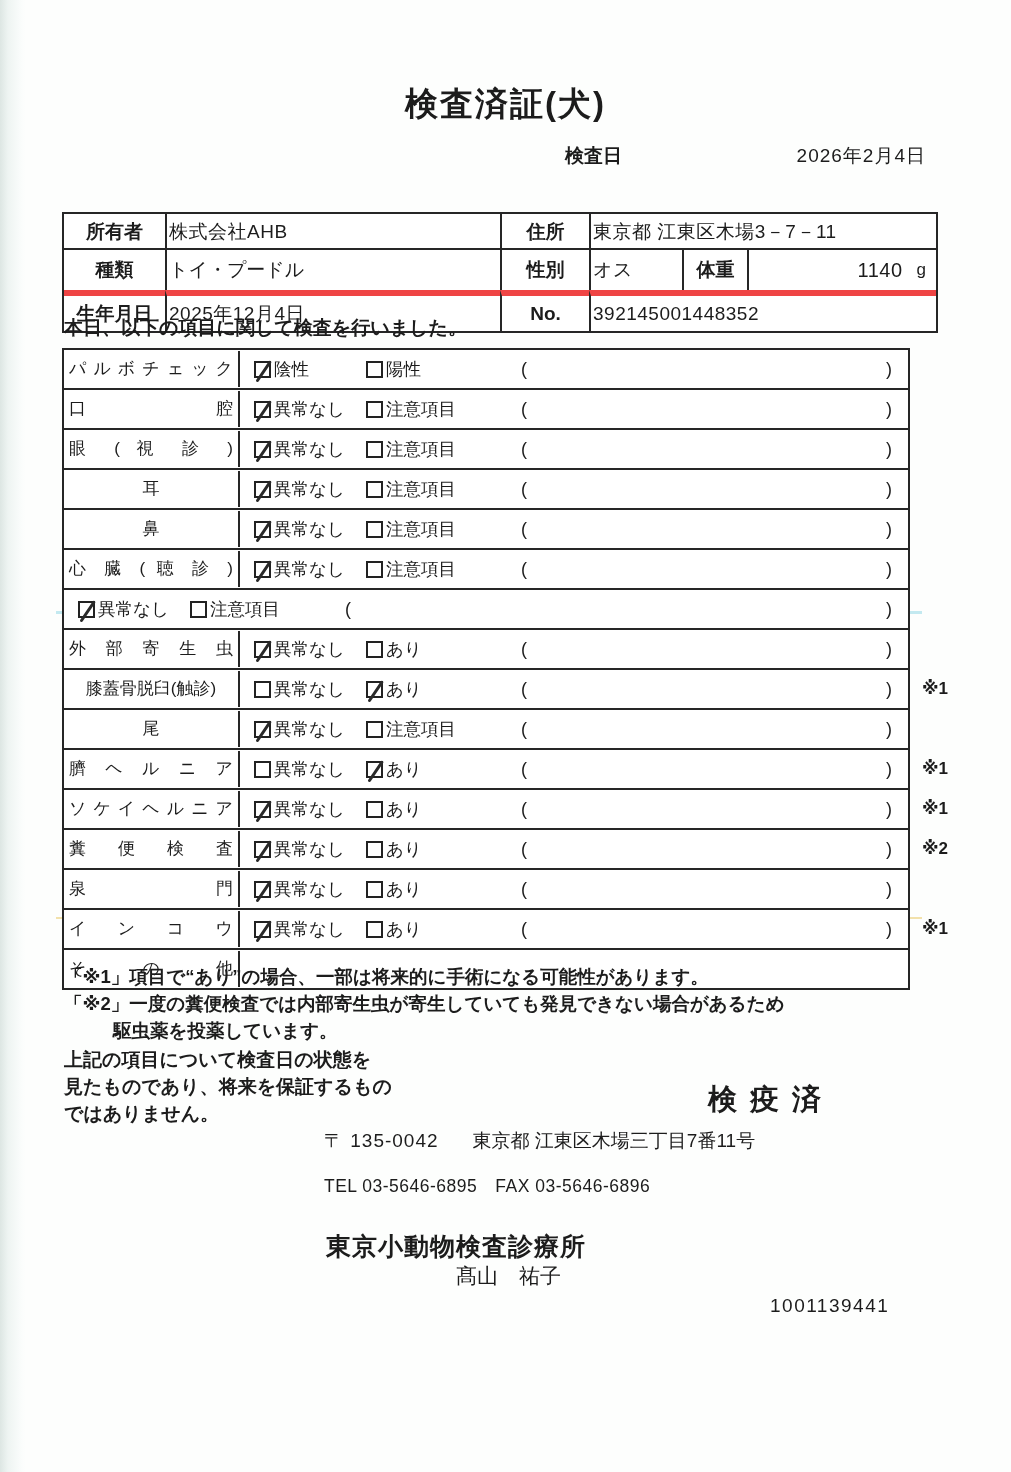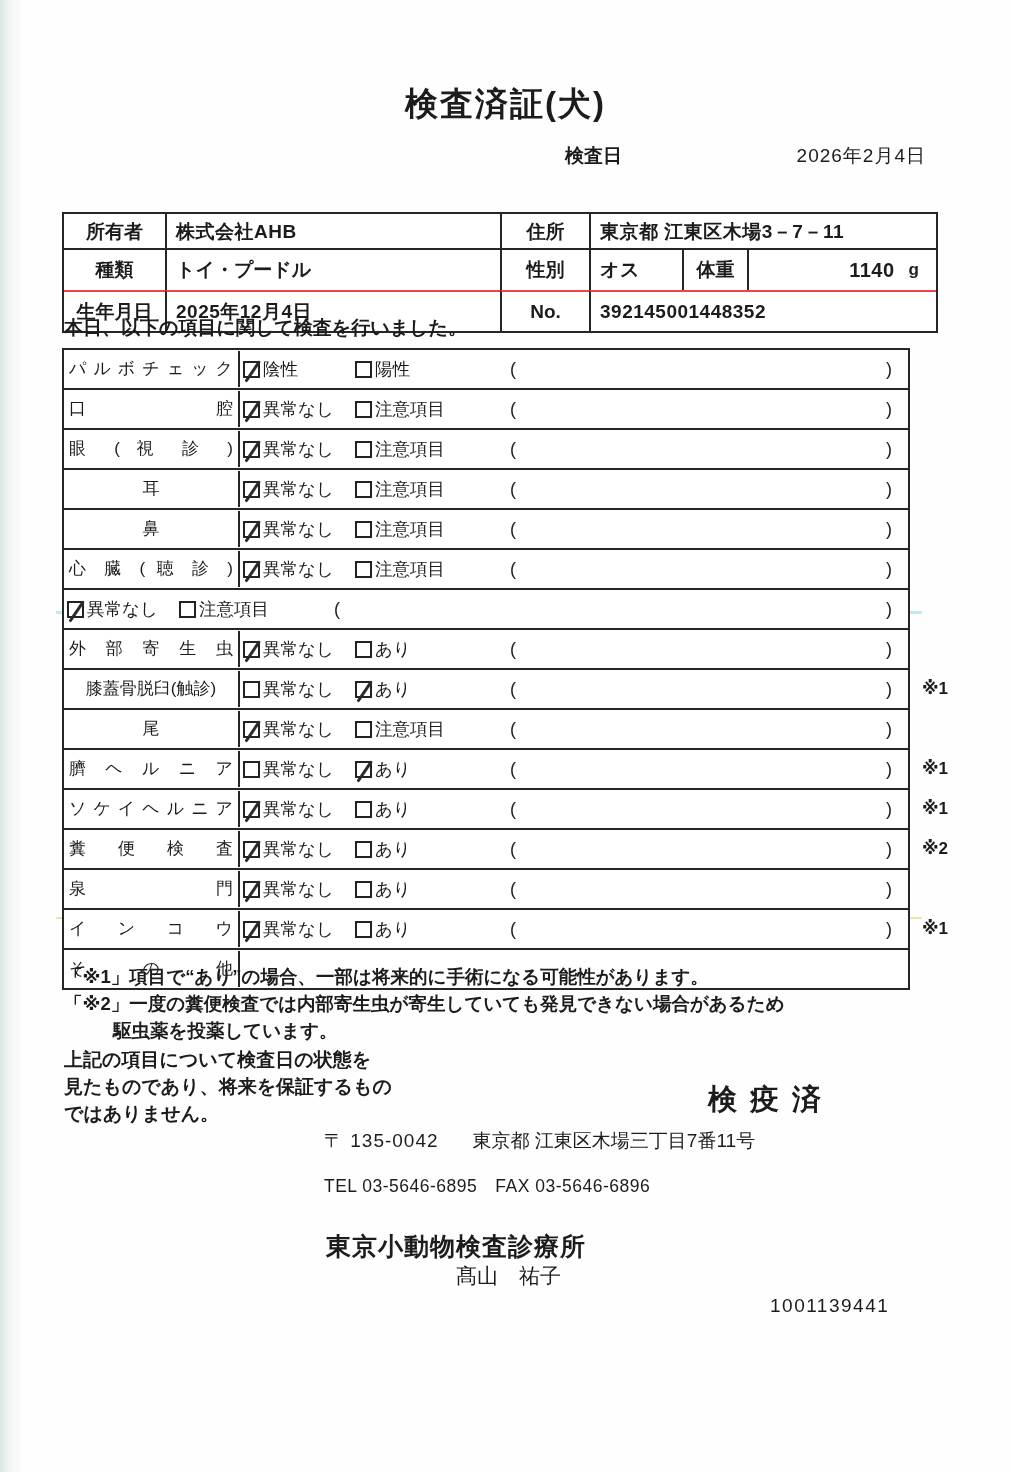--- a/index.html
+++ b/index.html
@@ -25,45 +25,45 @@
     text-align:center;font-size:33px;font-weight:600;letter-spacing:2px;
   }
   .date-row{position:absolute;top:143px;left:62px;width:876px;height:24px;font-size:19px;font-weight:600;}
   .date-row .lbl{position:absolute;left:503px;top:0;}
   .date-row .val{position:absolute;right:12px;top:0;font-weight:400;letter-spacing:1px;}
 
   
   .tbl{position:absolute;left:62px;border:2px solid #262626;background:#fff;display:grid;}
   .tbl .cell{
     border-left:2px solid #262626;display:flex;align-items:center;
-    padding:0 9px;font-size:19px;font-weight:700;white-space:nowrap;overflow:hidden;
+    padding:0 2px;font-size:19px;font-weight:400;white-space:nowrap;overflow:hidden;
   }
   .tbl .cell.nb{border-left:none;}
-  .tbl .cell.top{border-top:2px solid #ef4444;}
+  .tbl .cell.top{border-top:6px solid #ef4444;}
   .tbl .cell.lab{justify-content:center;font-weight:600;padding:0 4px;}
   .tbl .cell.right{justify-content:flex-end;}
   .tbl-a{top:185px;width:872px;height:35px;grid-template-columns:101px 335px 89px 1fr;margin-top:27px;}
   .tbl-b{top:225px;width:872px;grid-template-columns:101px 335px 89px 93px 65px 1fr;grid-auto-rows:40px 41px;margin-top:23px;}
   .tbl-b .span3{grid-column:span 3;}
   .val-big{font-size:20px;letter-spacing:.5px;}
   .unit{font-size:17px;margin-left:14px;margin-right:8px;}
 
   .intro{position:absolute;top:315px;left:64px;font-size:19px;font-weight:600;}
 
   
   .exam{position:absolute;top:348px;left:62px;width:844px;border:2.5px solid #262626;background:#fff;}
   .exam-row{position:relative;display:flex;height:38px;border-top:2px solid #262626;align-items:center;}
   .exam-row:first-child{border-top:none;}
   .exam-label{
     width:164px;flex:none;border-right:2px solid #262626;
     font-size:17px;font-weight:500;line-height:36px;padding:0 5px;
     text-align:justify;text-align-last:justify;white-space:nowrap;overflow:hidden;
   }
   .exam-label.center{text-align:center;text-align-last:center;}
-  .exam-content{flex:1;display:flex;align-items:center;padding-left:3px;overflow:visible;}
+  .exam-content{flex:1;display:flex;align-items:center;padding-left:14px;overflow:visible;}
   .opt{display:inline-flex;align-items:center;width:112px;flex:none;font-size:17.5px;font-weight:500;}
   .opt .opt-text{white-space:nowrap;}
   .cb{
     position:relative;width:13px;height:13px;flex:none;
     border:2px solid #222;margin-right:3px;background:#fff;
   }
   .cb.checked::after{
     content:"";position:absolute;width:25px;height:2.6px;background:#2a2a2a;
     left:-5px;top:7px;transform:rotate(-56deg);border-radius:2px;
   }

